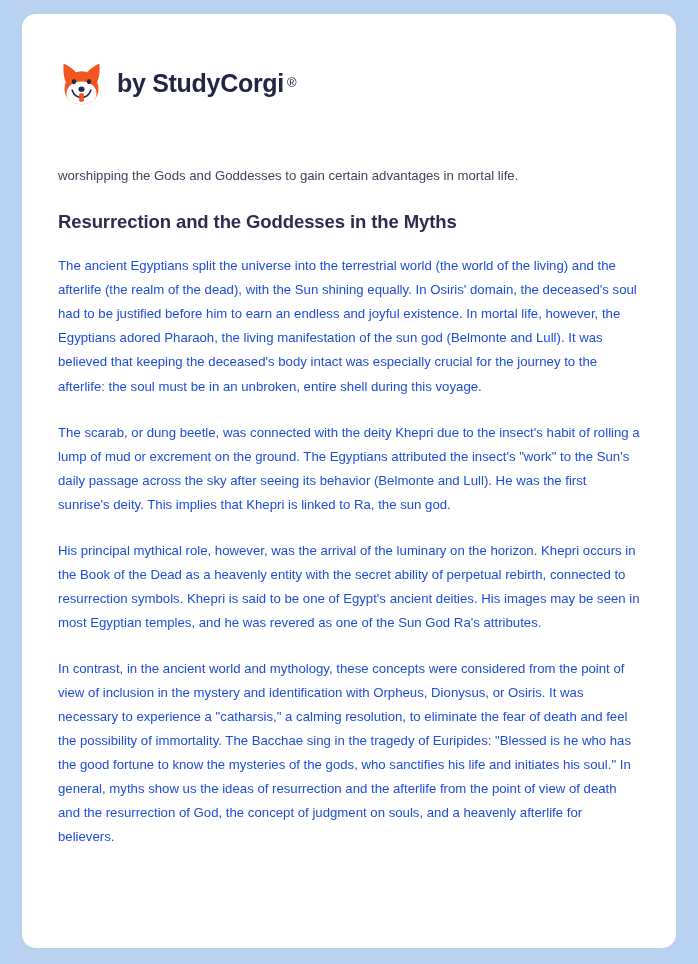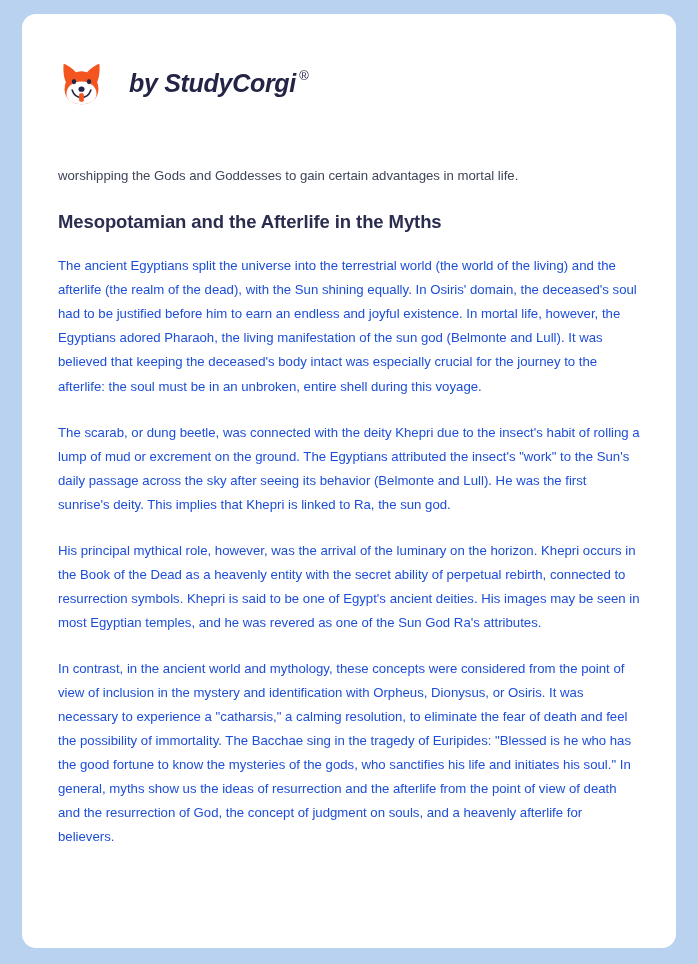--- a/index.html
+++ b/index.html
@@ -39,23 +39,22 @@
     flex: 0 0 auto;
   }
   .brand-logo {
     width: 47px;
     height: 47px;
     flex: 0 0 auto;
     display: block;
   }
   .brand-wordmark {
     display: flex;
-    align-items: flex-start;
-    margin-left: 24px;
-    font-style: italic;
+    align-items: center;
+    margin-left: 12px;
   }
   .brand-text {
     font-size: 25px;
     font-weight: bold;
     color: #232446;
     letter-spacing: -0.3px;
     line-height: 1;
     white-space: nowrap;
   }
   .brand-reg {
@@ -151,21 +150,21 @@
       </span>
     </div>
 
 
   </div>
 
   <div class="doc-body">
 
     <p class="lead-line">worshipping the Gods and Goddesses to gain certain advantages in mortal life.</p>
 
-    <h2 class="section-heading">Mesopotamian and the Afterlife in the Myths</h2>
+    <h2 class="section-heading">Resurrection and the Goddesses in the Myths</h2>
 
     <p class="body-paragraph first-para">The ancient Egyptians split the universe into the terrestrial world (the world of the living) and the afterlife (the realm of the dead), with the Sun shining equally. In Osiris' domain, the deceased's soul had to be justified before him to earn an endless and joyful existence. In mortal life, however, the Egyptians adored Pharaoh, the living manifestation of the sun god (Belmonte and Lull). It was believed that keeping the deceased's body intact was especially crucial for the journey to the afterlife: the soul must be in an unbroken, entire shell during this voyage.</p>
     <p class="body-paragraph">The scarab, or dung beetle, was connected with the deity Khepri due to the insect's habit of rolling a lump of mud or excrement on the ground. The Egyptians attributed the insect's "work" to the Sun's daily passage across the sky after seeing its behavior (Belmonte and Lull). He was the first sunrise's deity. This implies that Khepri is linked to Ra, the sun god.</p>
     <p class="body-paragraph">His principal mythical role, however, was the arrival of the luminary on the horizon. Khepri occurs in the Book of the Dead as a heavenly entity with the secret ability of perpetual rebirth, connected to resurrection symbols. Khepri is said to be one of Egypt's ancient deities. His images may be seen in most Egyptian temples, and he was revered as one of the Sun God Ra's attributes.</p>
     <p class="body-paragraph">In contrast, in the ancient world and mythology, these concepts were considered from the point of view of inclusion in the mystery and identification with Orpheus, Dionysus, or Osiris. It was necessary to experience a "catharsis," a calming resolution, to eliminate the fear of death and feel the possibility of immortality. The Bacchae sing in the tragedy of Euripides: "Blessed is he who has the good fortune to know the mysteries of the gods, who sanctifies his life and initiates his soul." In general, myths show us the ideas of resurrection and the afterlife from the point of view of death and the resurrection of God, the concept of judgment on souls, and a heavenly afterlife for believers.</p>
 
   </div>
 
 </div>
 

